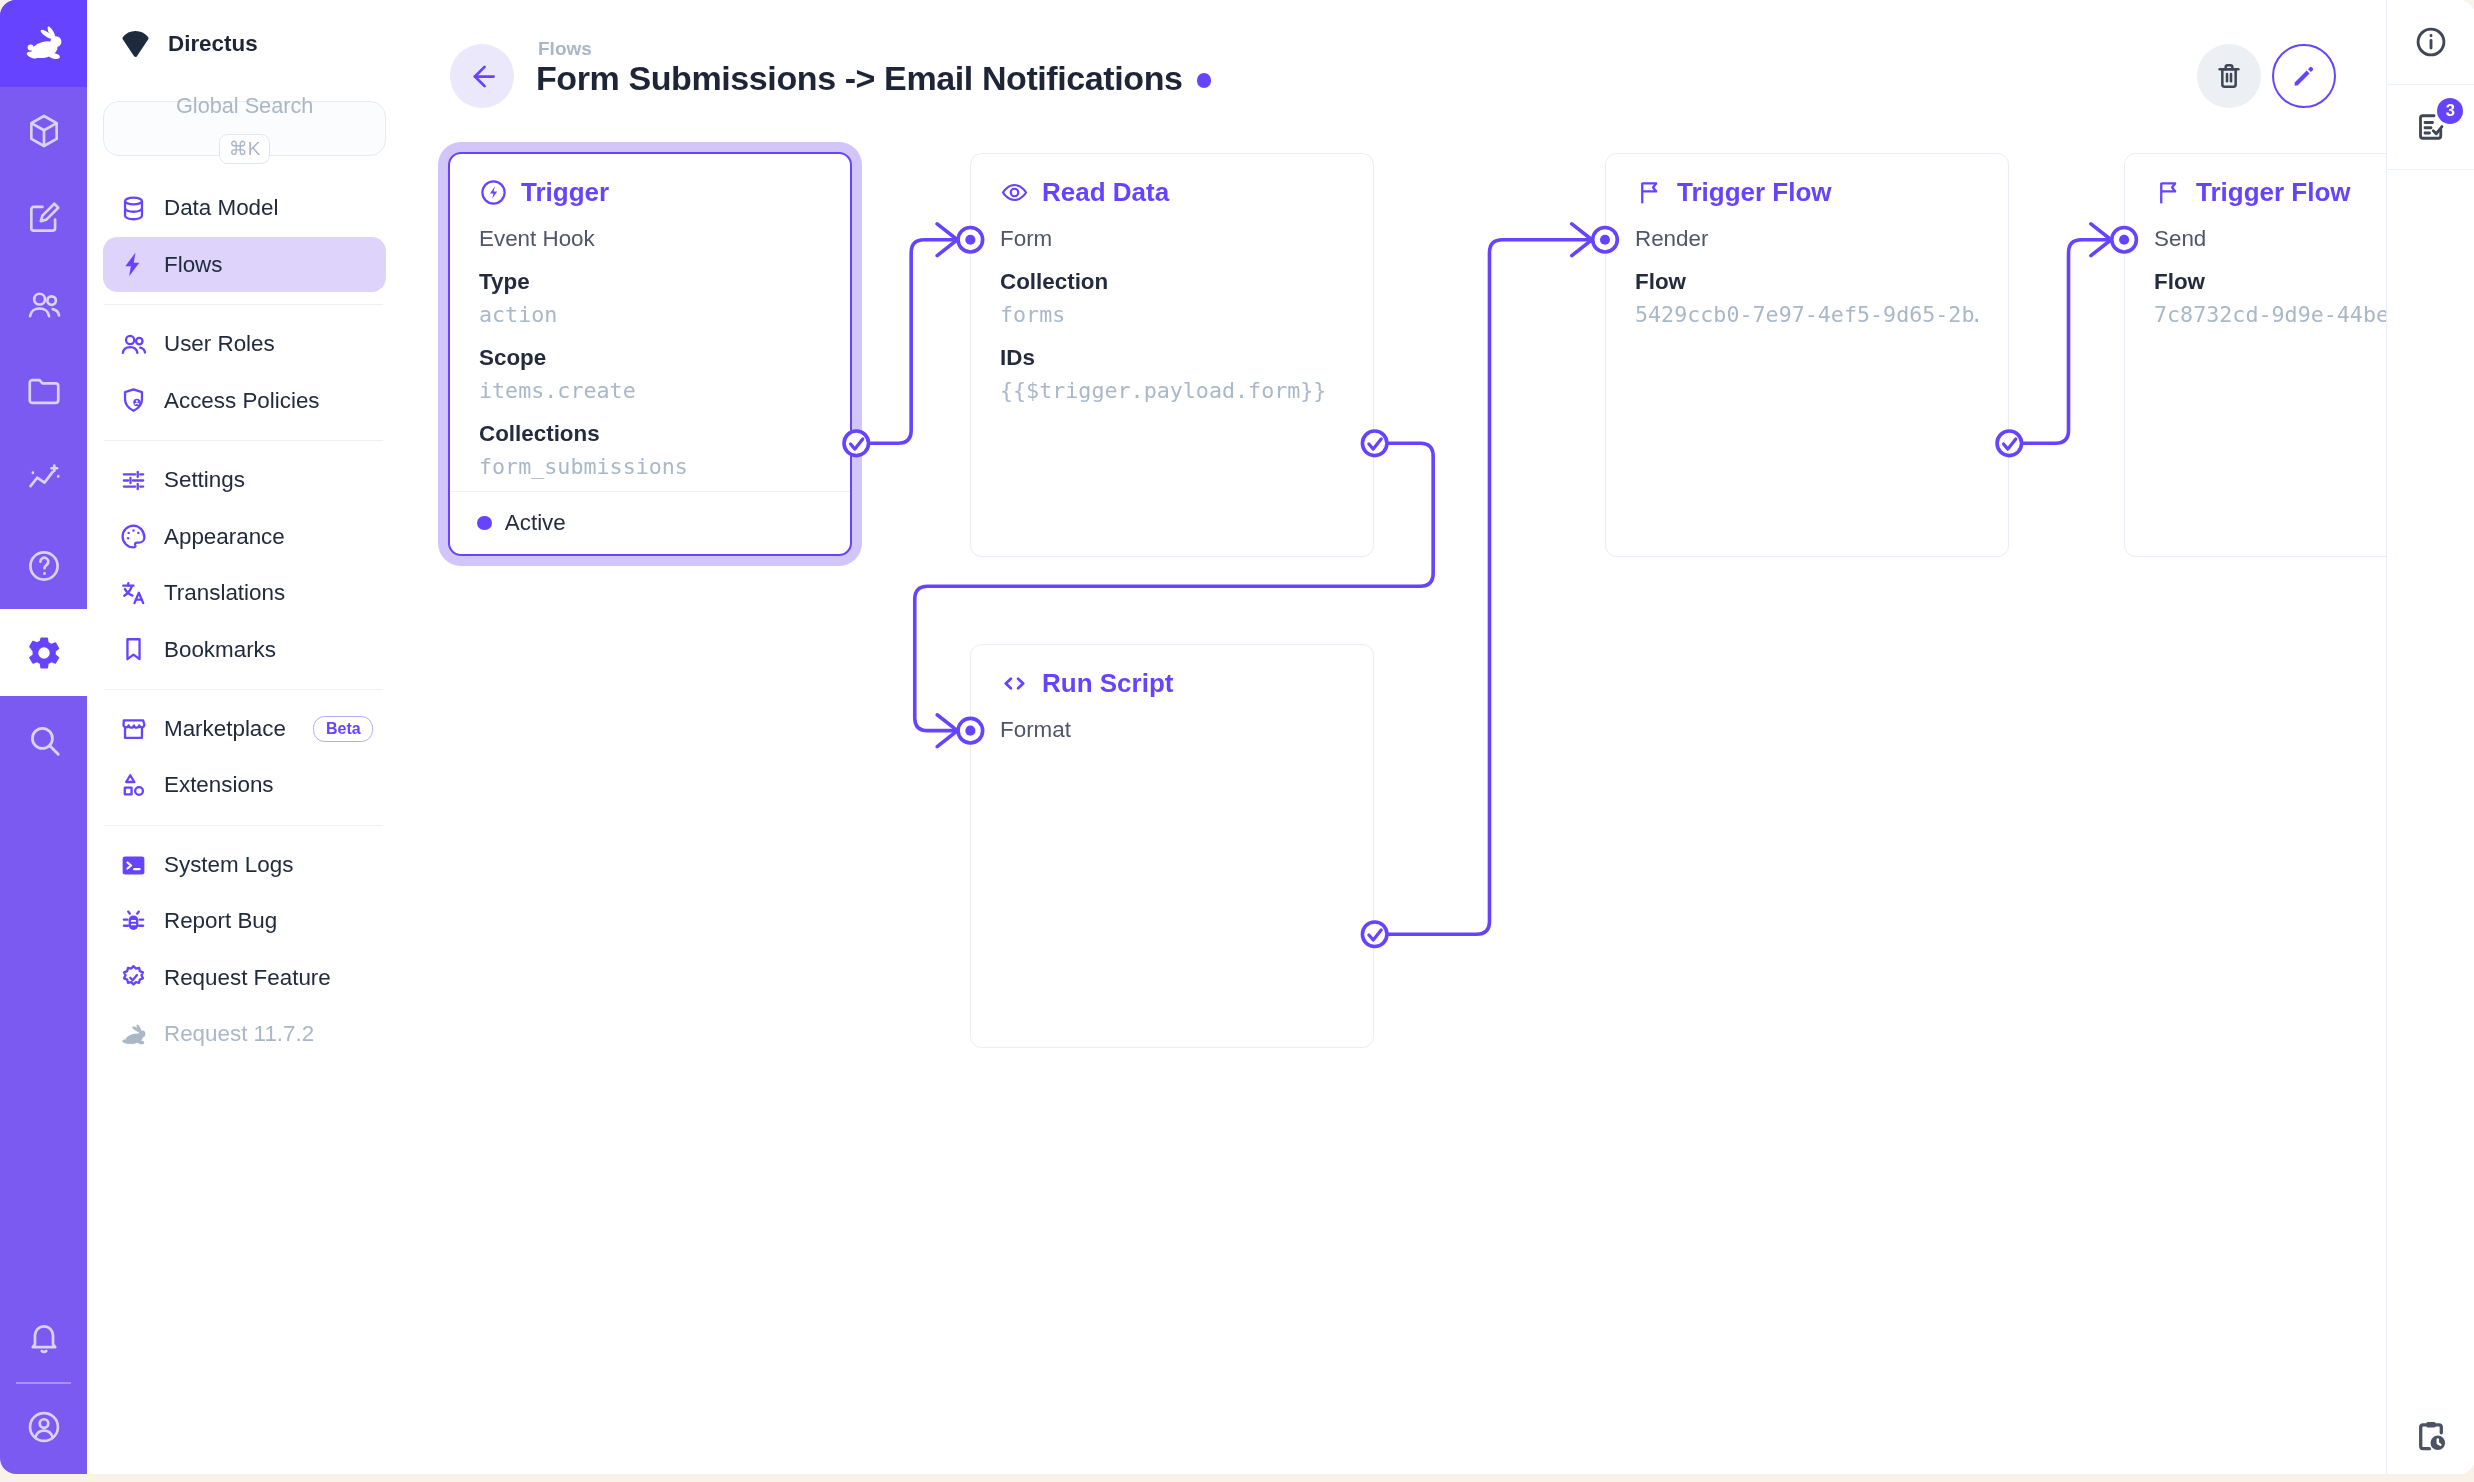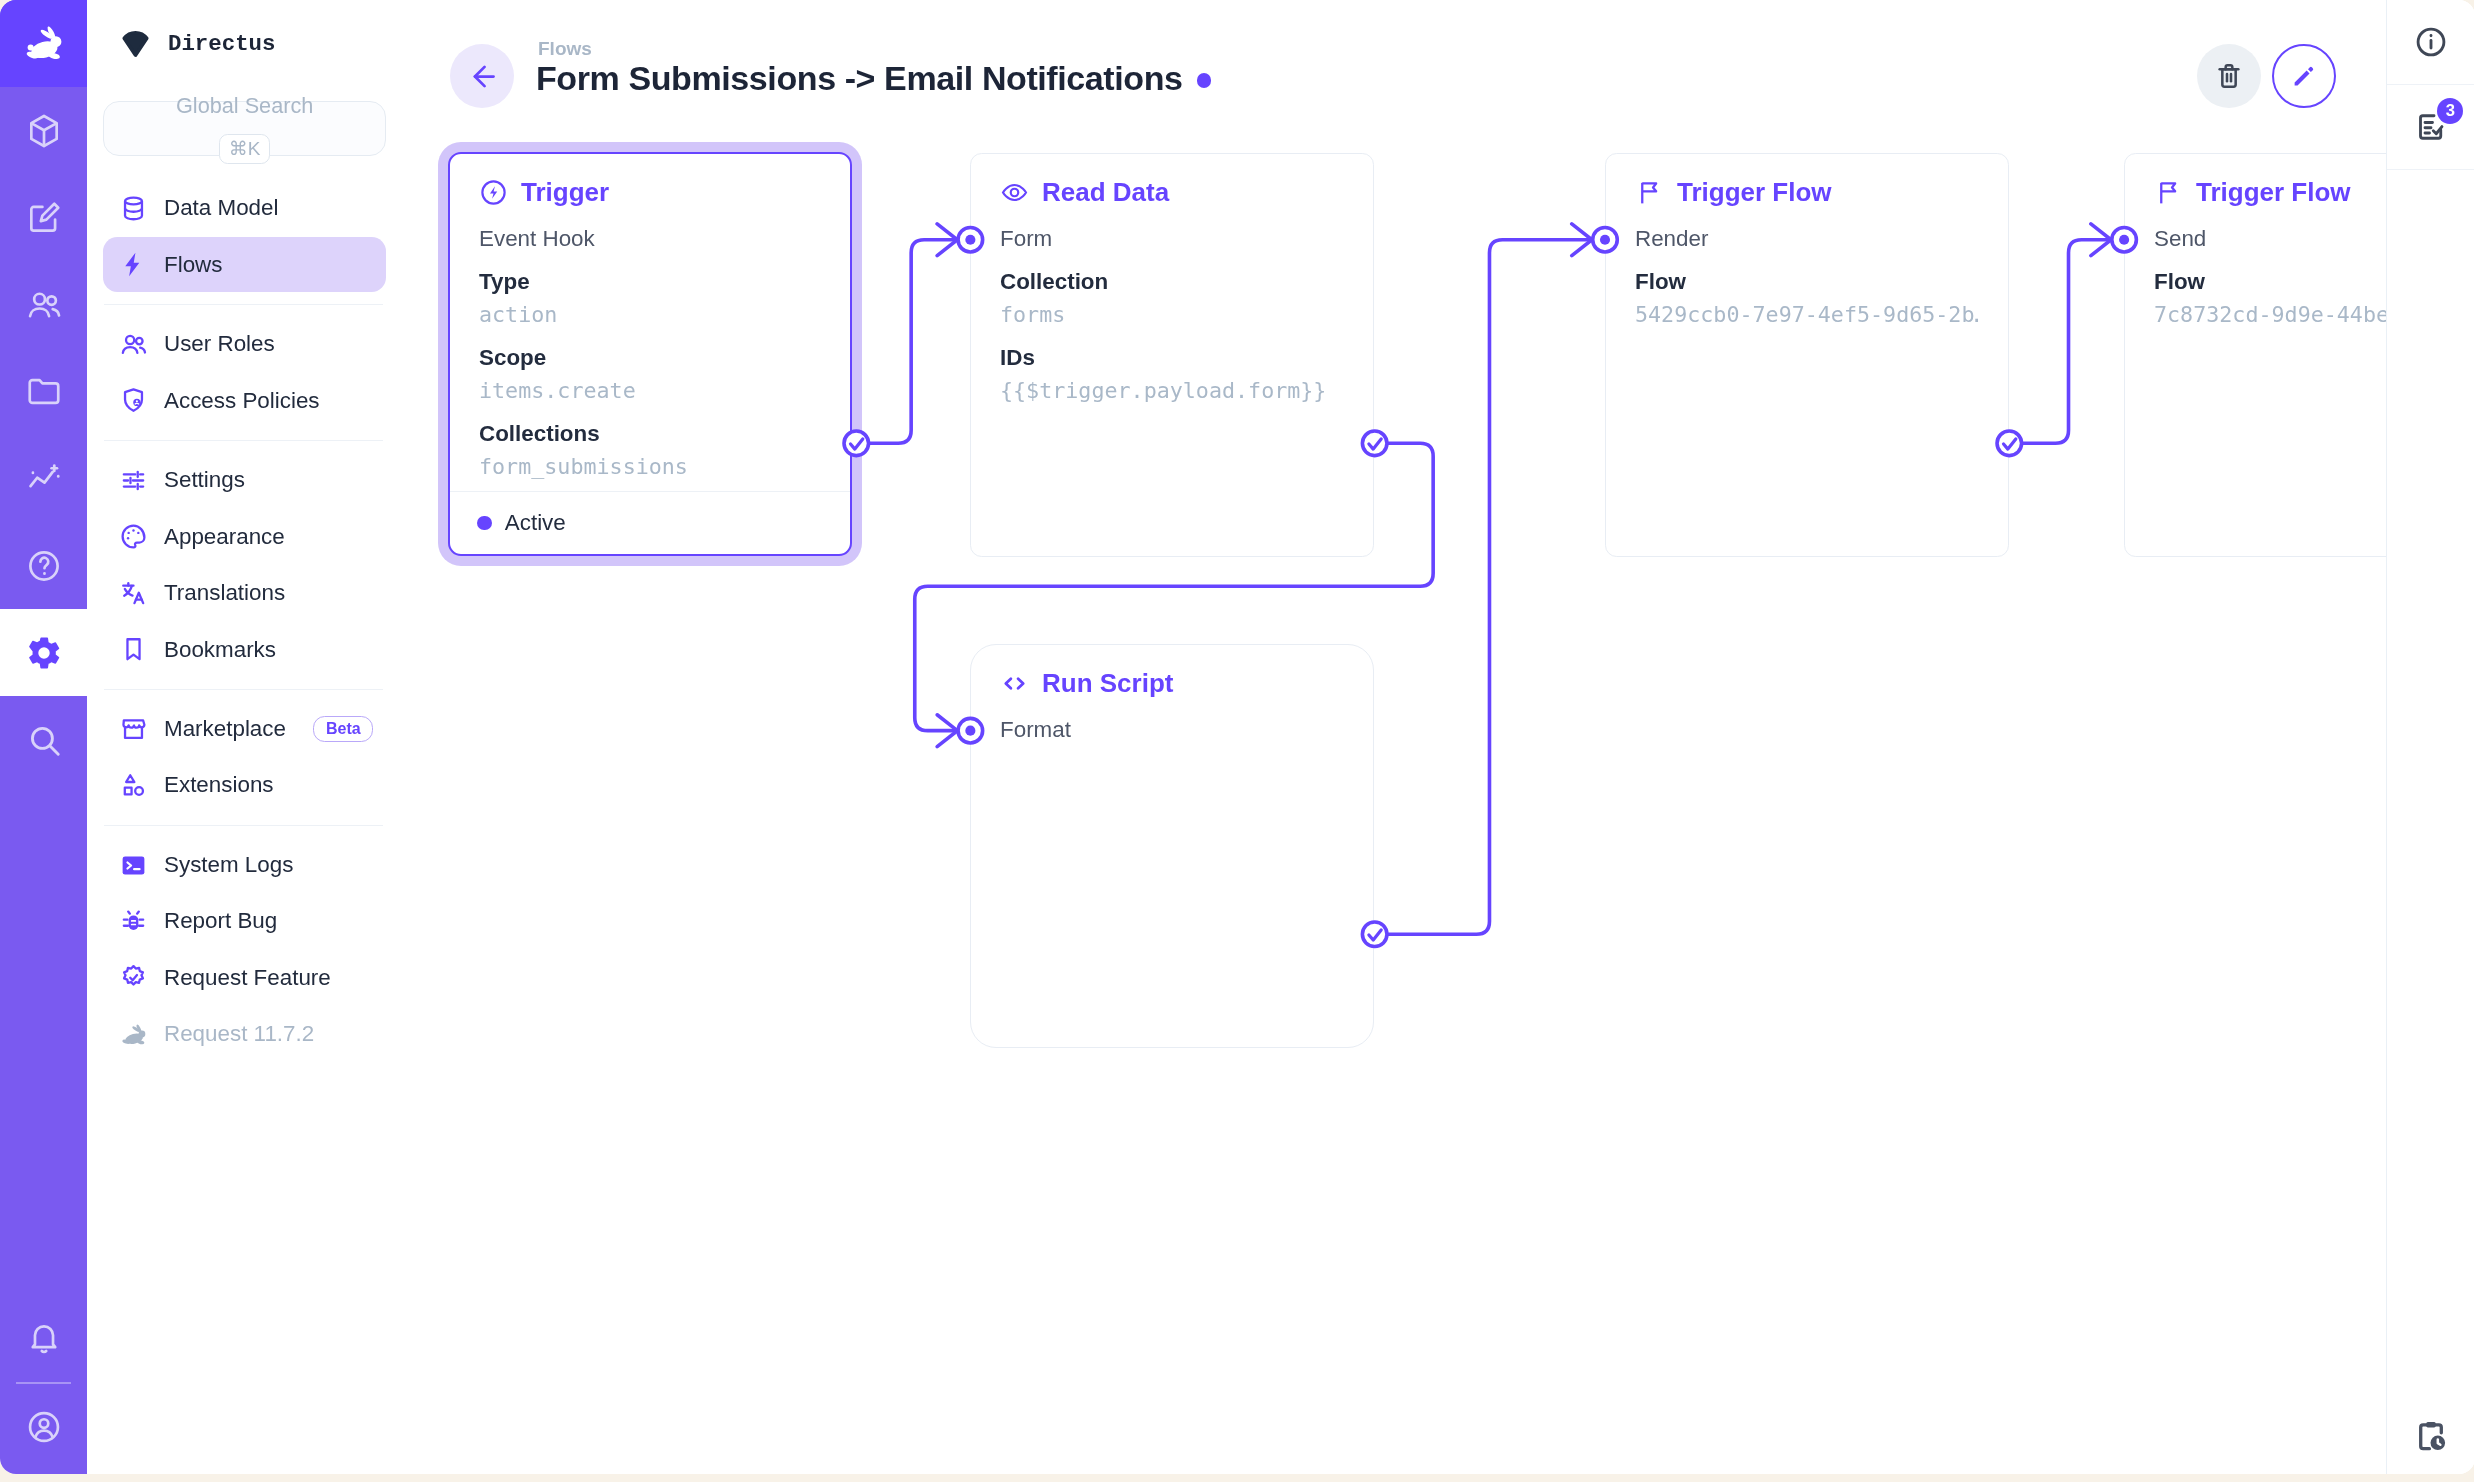--- a/index.html
+++ b/index.html
@@ -36,21 +36,21 @@
   .mod.active{background:#FFFFFF;color:#6644FF;}
   .mod-spacer{flex:1;}
   .mod-divider{width:55px;height:1.4px;background:rgba(255,255,255,.35);margin:4.3px 0;flex:none;}
   .mod-bottom-pad{height:7.2px;flex:none;}
   
   .sidebar{
     position:absolute;left:87px;top:0;bottom:0;width:308px;
     background:#FFFFFF;z-index:25;
   }
   .project-header{
-    height:87px;display:flex;align-items:center;gap:16px;padding-left:32px;font-family:Liberation Mono, monospace;
+    height:87px;display:flex;align-items:center;gap:16px;padding-left:32px;
   }
   .project-header .pname{font-size:22.4px;font-weight:600;color:#1D2537;}
   .searchbox{
     margin:14.4px 8.7px 0 16px;height:55px;
     border:1.4px solid #E5EBF2;border-radius:16px;background:#FBFCFE;
     display:flex;align-items:center;justify-content:center;gap:14.4px;
     box-sizing:border-box;
     flex-direction:column;
   }
   .searchbox .ph{font-size:21.7px;color:#A9B7C7;}
@@ -203,21 +203,21 @@
             <path d="M6 21V4"></path>
             <path d="M6 4.5h11.5l-2.6 3.3 2.6 3.2H6"></path>
           </svg>
         <span>Trigger Flow</span>
       </div>
       <div class="p-value">Send</div>
       <div class="p-label">Flow</div>
       <div class="p-mono">7c8732cd-9d9e-44be</div>
     </div>
 
-    <div class="panel" style="left:970px;top:644px;border-radius:26px;">
+    <div class="panel" style="left:970px;top:644px;">
       <div class="p-title">
         <svg viewBox="0 0 24 24" fill="none" stroke="#6644FF" stroke-width="2.3" stroke-linecap="round" stroke-linejoin="round">
             <path d="M9 8l-4.2 4L9 16"></path>
             <path d="M15 8l4.2 4L15 16"></path>
           </svg>
         <span>Run Script</span>
       </div>
       <div class="p-value">Format</div>
     </div>
 

